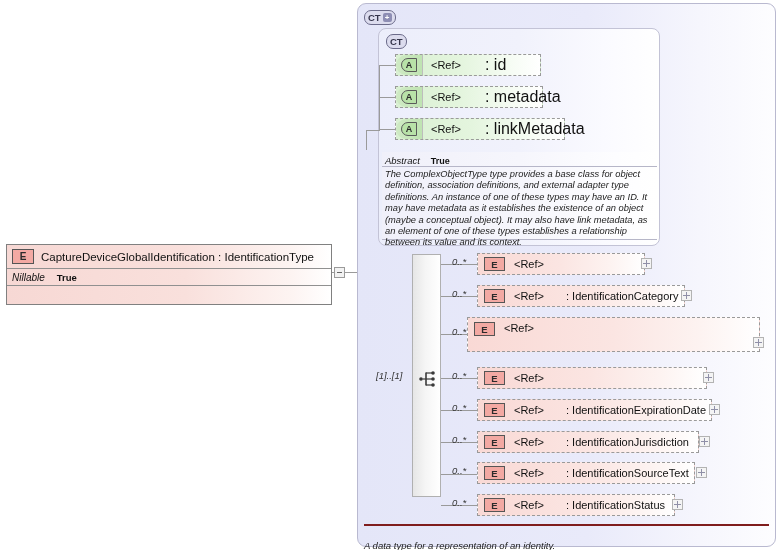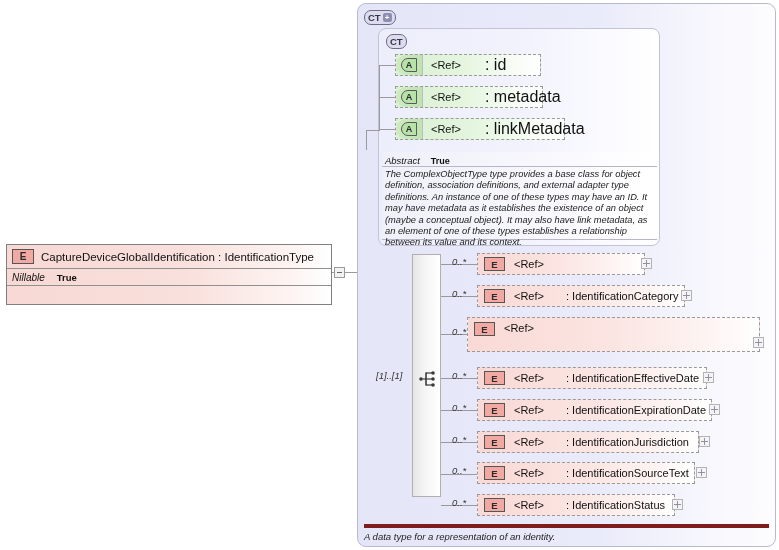--- a/index.html
+++ b/index.html
@@ -245,22 +245,22 @@
   .plus-box::after {
     content: ""; position: absolute; left: 1px; top: 4px;
     width: 7px; height: 1px; background: #9090a8;
   }
 
   
   .panel-footer {
     position: absolute;
     left: 364px; top: 524px;
     width: 405px;
-    border-top: 4px solid #7f1d1d;
-    padding-top: 3px;
+    border-top: 2px solid #7f1d1d;
+    padding-top: 14px;
     font-size: 9.5px; font-style: italic; color: #222;
   }
 
   .tree-line { position: absolute; background: #9a9a9a; }
 </style>
 </head>
 <body>
 
 <div id="canvas">
 
@@ -375,21 +375,20 @@
   <div class="el-row" style="left:467px; top:317px; width:293px; height:35px; align-items:flex-start; padding-top:4px;">
     <span class="icon-e">E</span>
     <span class="el-ref">&lt;Ref&gt;</span>
   </div>
   <div class="plus-box" style="left:753px; top:337px;"></div>
 
   <span class="card" style="left:452px; top:370px;">0..*</span>
   <div class="el-row" style="left:477px; top:367px; width:230px; height:22px;">
     <span class="icon-e">E</span>
     <span class="el-ref">&lt;Ref&gt;</span>
-    <span class="el-name">: IdentificationEffectiveDate</span>
   </div>
   <div class="plus-box" style="left:703px; top:372px;"></div>
 
   <span class="card" style="left:452px; top:402px;">0..*</span>
   <div class="el-row" style="left:477px; top:399px; width:235px; height:22px;">
     <span class="icon-e">E</span>
     <span class="el-ref">&lt;Ref&gt;</span>
     <span class="el-name">: IdentificationExpirationDate</span>
   </div>
   <div class="plus-box" style="left:709px; top:404px;"></div>

